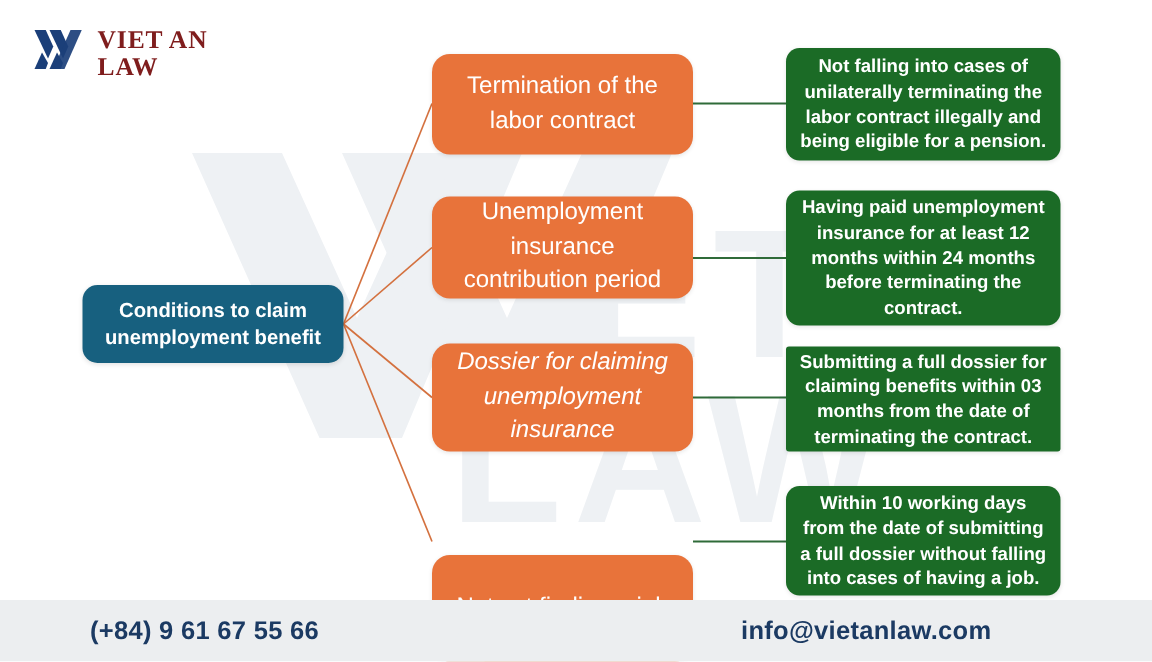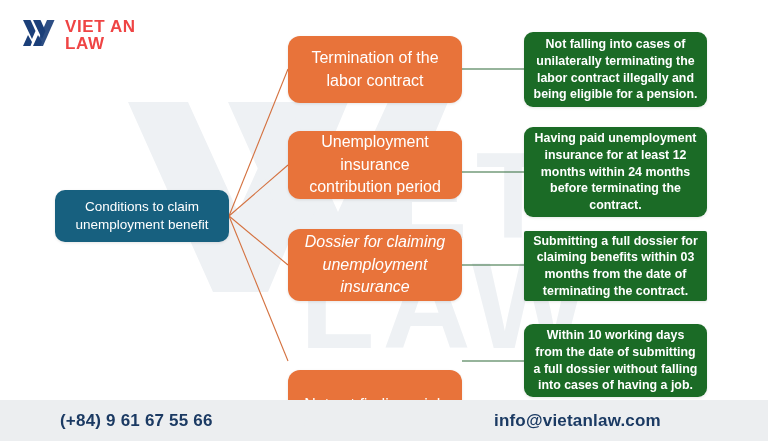--- a/index.html
+++ b/index.html
@@ -44,23 +44,23 @@
     white-space:nowrap;
   }
 
   
   .logo{
     position:absolute;left:22px;top:18px;
     display:flex;align-items:center;gap:9px;
     z-index:6;
   }
   .logo-text{
-    font-size:17px;font-weight:700;color:#ef4444;
+    font-size:17px;font-weight:700;color:#7f1d1d;
     line-height:1.02;letter-spacing:0.6px;
-    font-family:Liberation Sans, sans-serif;
+    font-family:Liberation Serif, serif;
   }
 
   
   #links{position:absolute;left:0;top:0;width:768px;height:441px;z-index:2;}
 
   
   .node{
     position:absolute;
     box-sizing:border-box;
     display:flex;align-items:center;justify-content:center;
@@ -68,21 +68,21 @@
     color:#ffffff;
     z-index:4;
     padding:4px 9px;
   }
   .node span{display:block;width:100%;}
 
   .root{
     background:#17607f;
     border-radius:10px;
     font-size:13.5px;
-    font-weight:400;
+    font-weight:700;
     line-height:1.35;
     box-shadow:0 1px 3px rgba(0,0,0,0.10);
   }
   .mid{
     background:#e8733a;
     border-radius:12px;
     font-size:16px;
     font-weight:400;
     line-height:1.42;
     box-shadow:0 1px 3px rgba(0,0,0,0.10);

